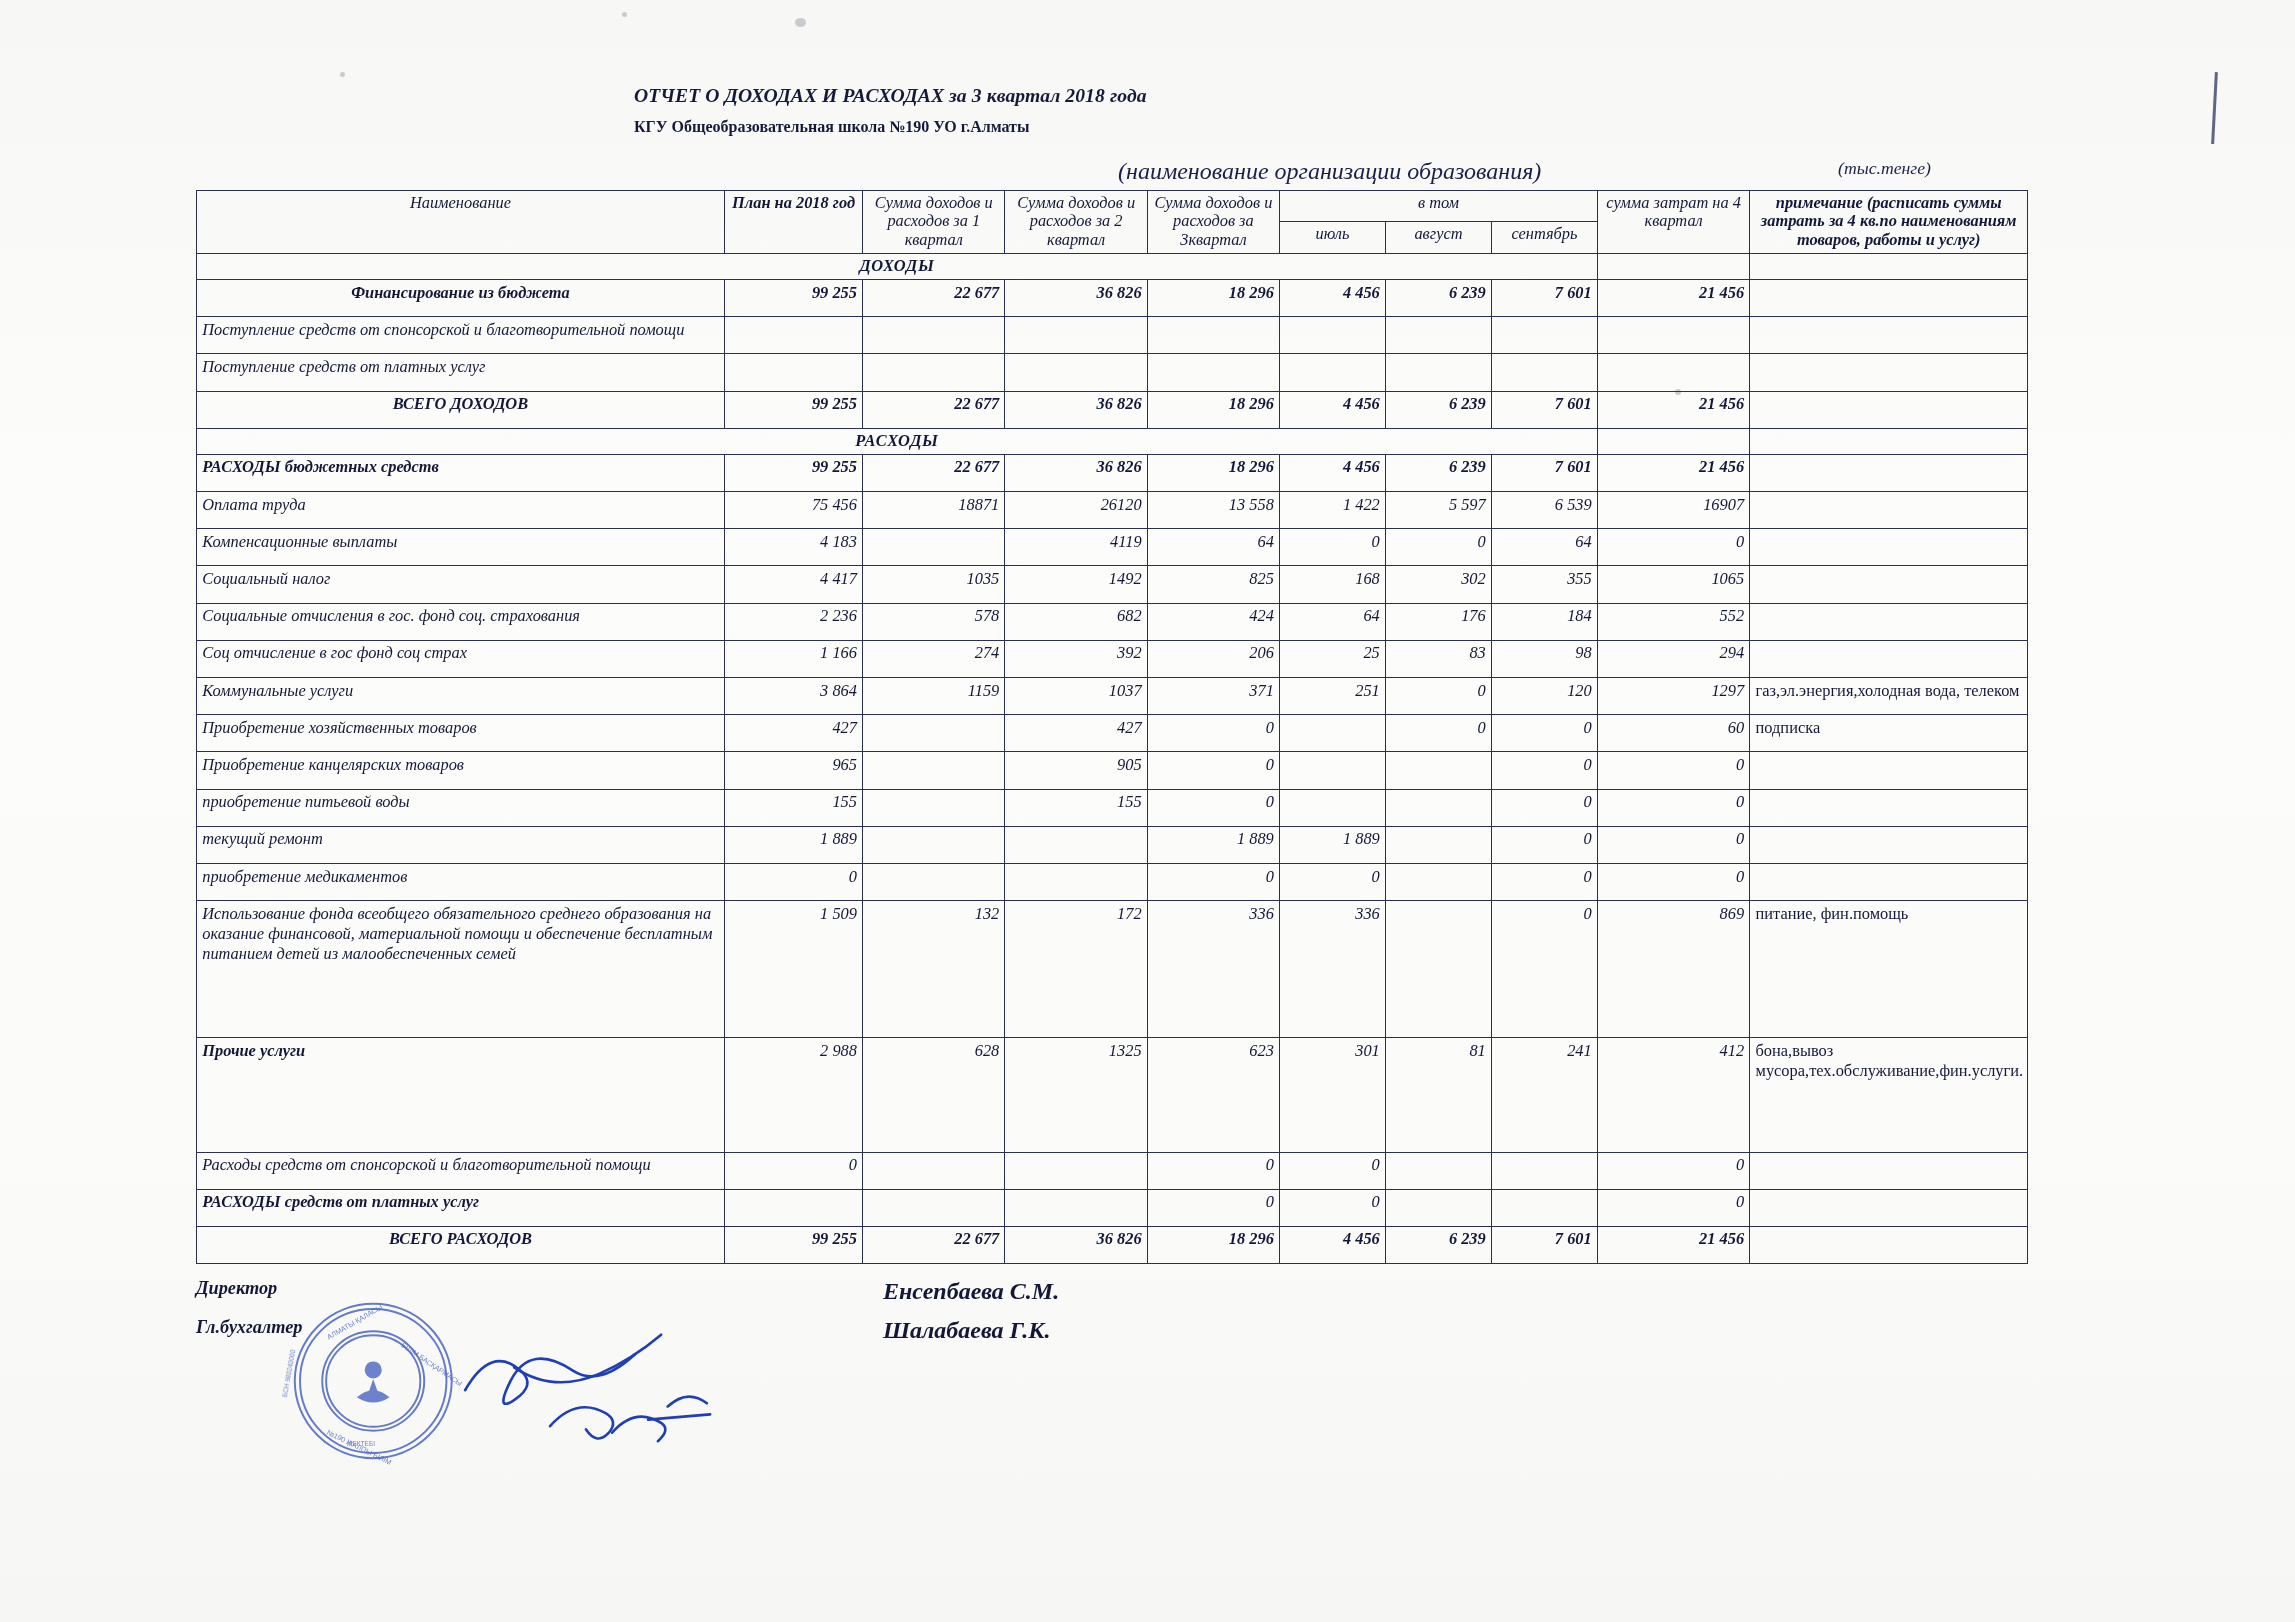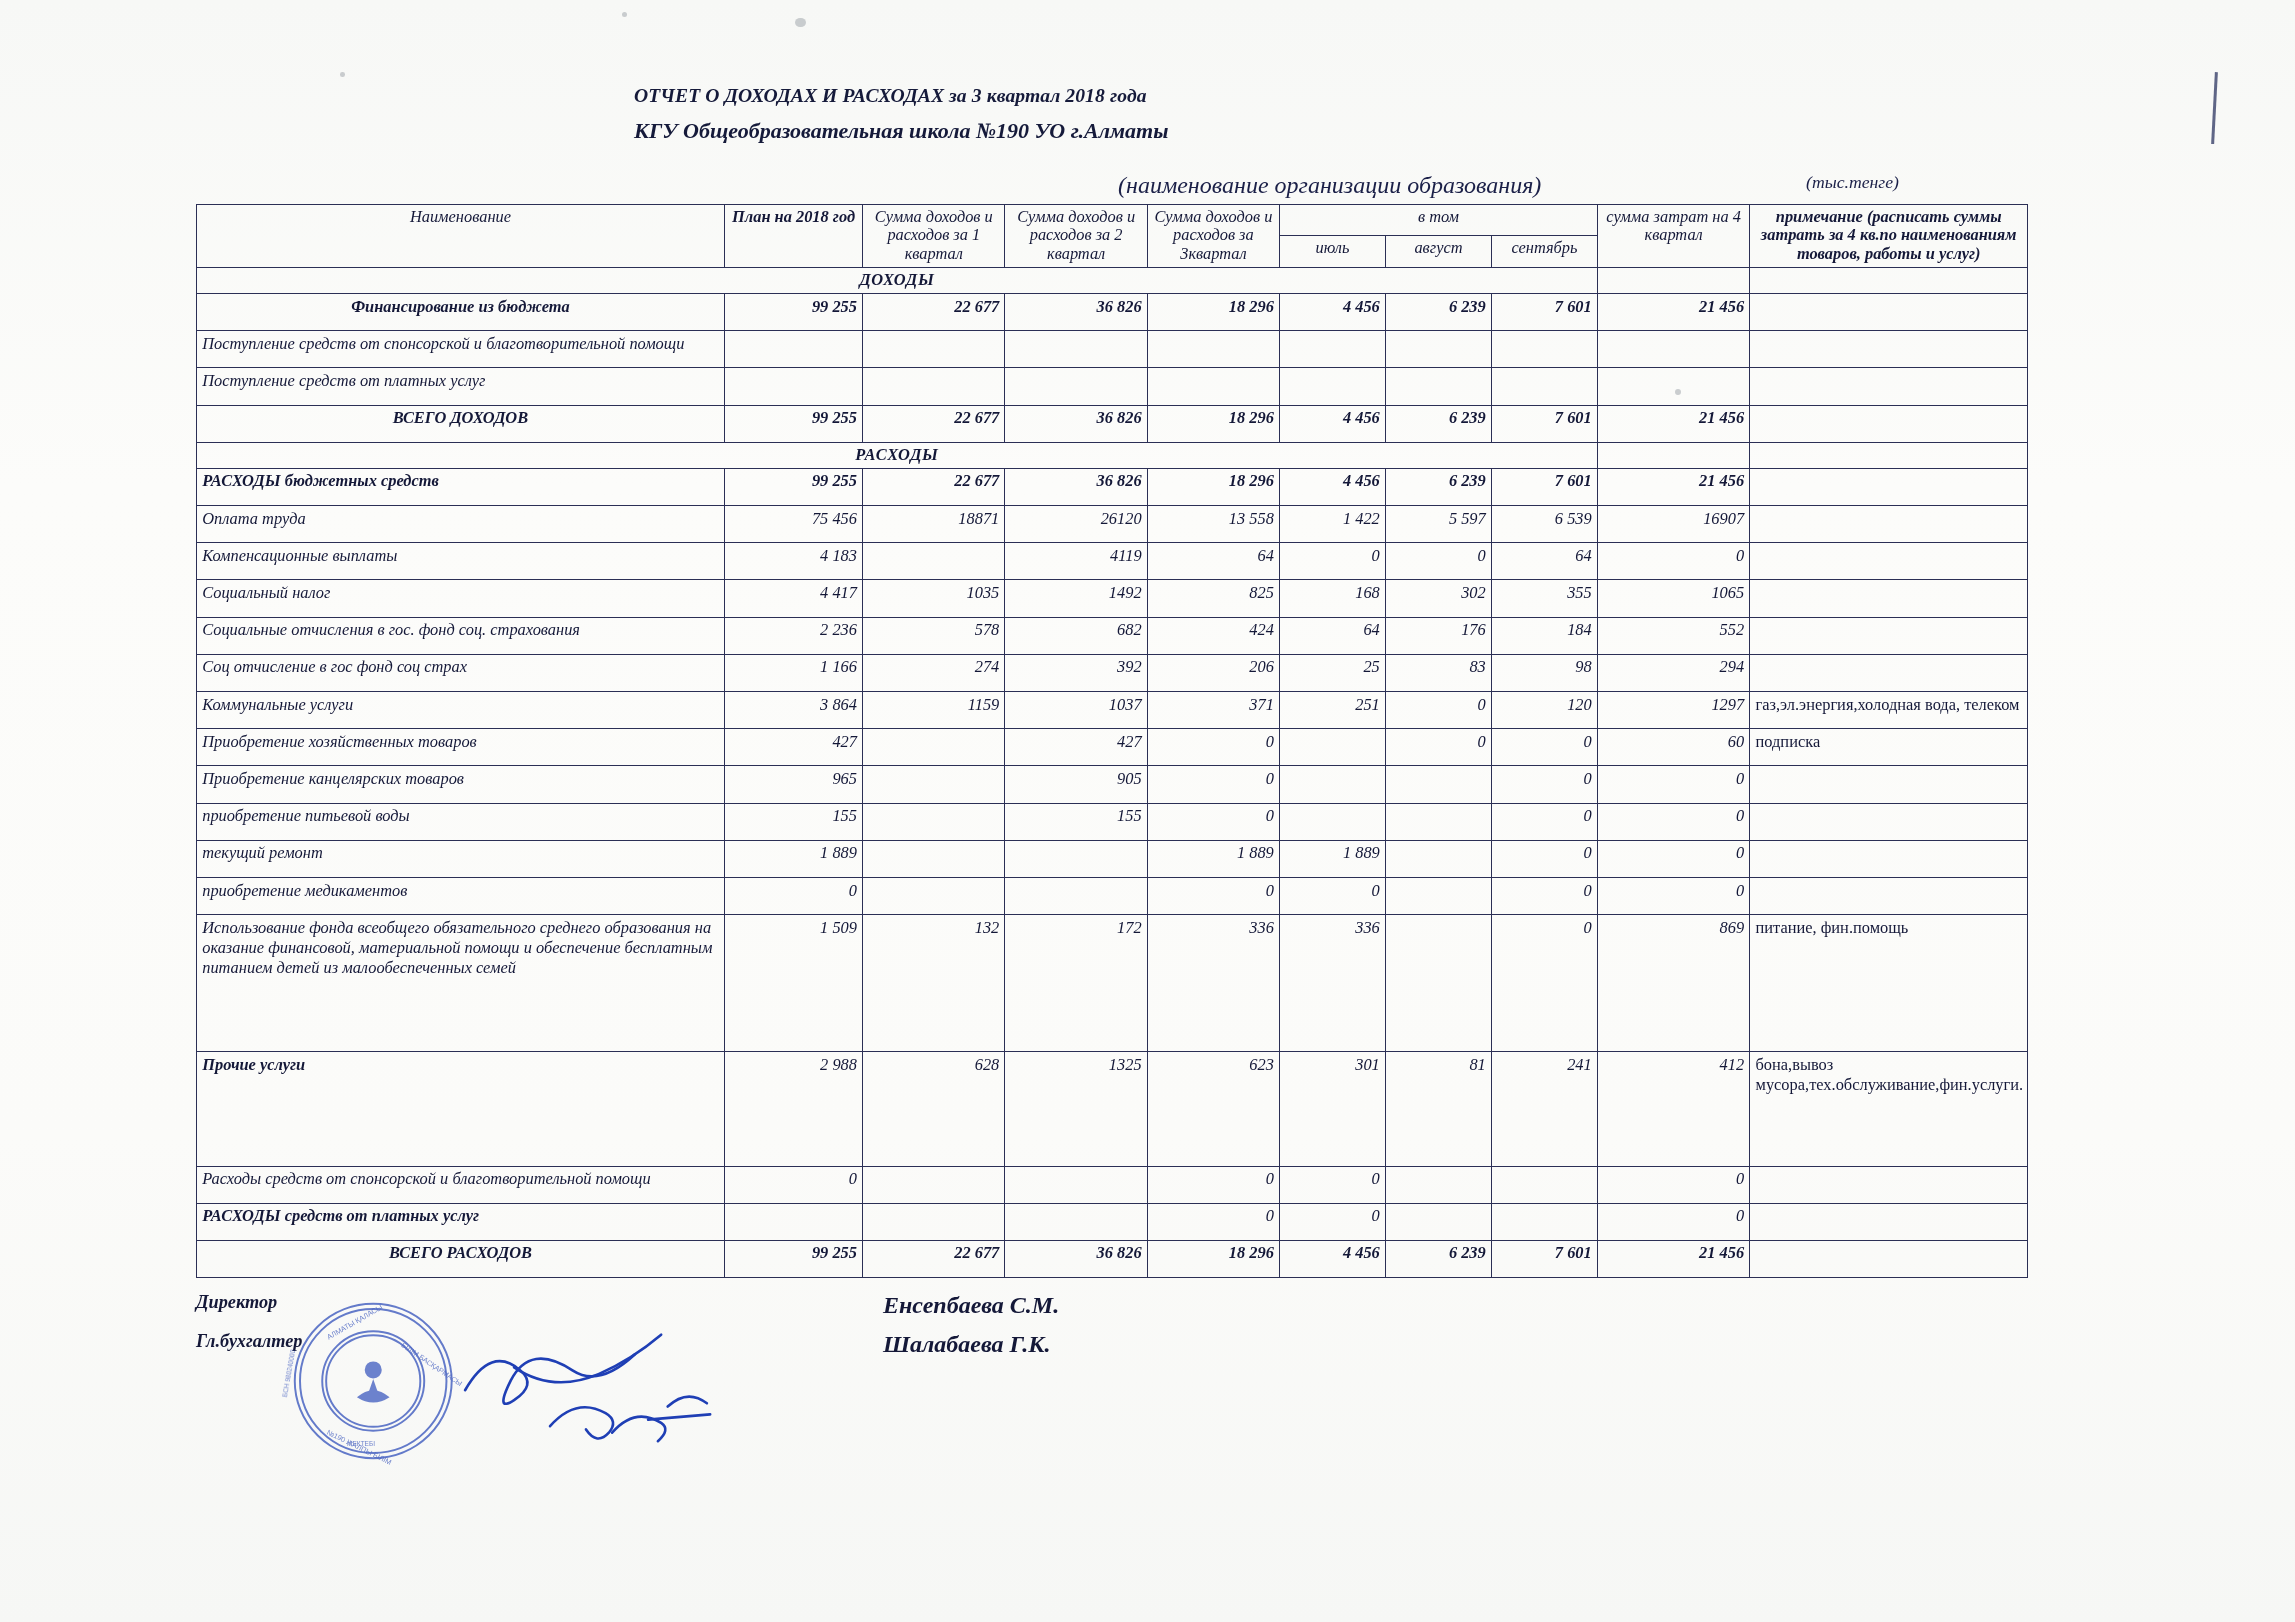--- a/index.html
+++ b/index.html
@@ -40,40 +40,39 @@
   }
   .title-line {
     font-style: italic;
     font-weight: bold;
     font-size: 19.6px;
     color: #151a3a;
     margin-bottom: 10.5px;
     letter-spacing: 0.1px;
   }
   .org-line {
-    font-style: italic;
-    font-weight: bold;
-    font-size: 22px;
+    font-weight: bold;
+    font-size: 16px;
     color: #151a3a;
-    margin-bottom: 28px;
+    margin-bottom: 22px;
   }
   .sub-row {
     position: relative;
     height: 26px;
   }
   .sub-label {
     position: absolute;
     left: 484px;
     font-style: italic;
     font-size: 24px;
     color: #1b2048;
   }
   .units {
     position: absolute;
-    left: 1172px;
+    left: 1204px;
     font-style: italic;
     font-size: 17.7px;
     color: #1b2048;
   }
 
   table.main {
     border-collapse: collapse;
     margin-top: 6.5px;
     width: 1832px;
     table-layout: fixed;

